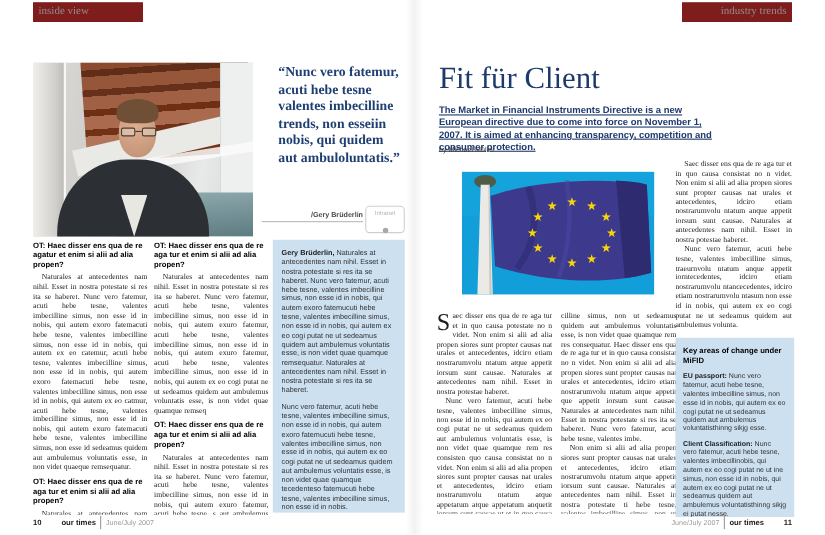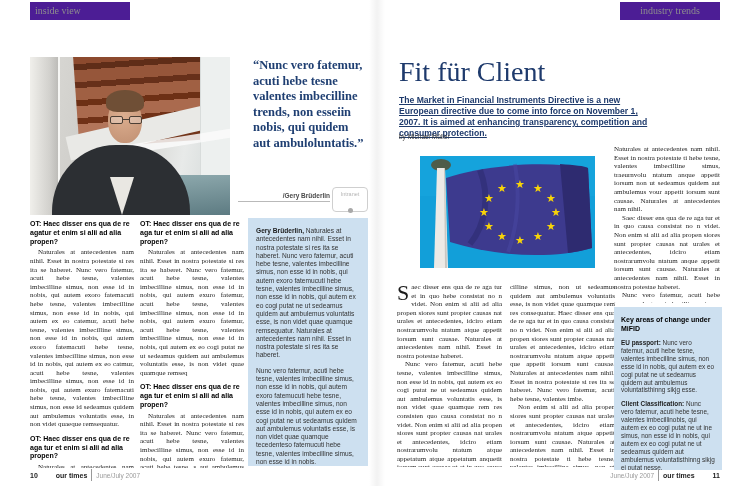--- a/index.html
+++ b/index.html
@@ -1,22 +1,22 @@
 <!DOCTYPE html>
 <html><head>
 <meta charset="utf-8">
 <style>
   * { margin:0; padding:0; box-sizing:border-box; }
   html,body { width:750px; height:486px; background:#fff; overflow:hidden; }
   body { position:relative; font-family:"Liberation Sans", sans-serif; }
 
-  .tab { position:absolute; top:2px; height:18px; background:#4c1d95; color:#8e8e8e;
+  .tab { position:absolute; top:2px; height:18px; background:#7f1d1d; color:#8e8e8e;
          font:10px/18px "Liberation Serif", serif; }
   .tab-left  { left:30px;  width:100px; padding-left:5px; }
-  .tab-right { left:620px; width:100px; text-align:right; padding-right:20px; }
+  .tab-right { left:620px; width:100px; text-align:right; padding-right:5px; }
 
   .gutter { position:absolute; left:369px; top:0; width:16px; height:486px;
             background:linear-gradient(to right, rgba(0,0,0,0), rgba(0,0,0,0.05) 50%, rgba(0,0,0,0)); }
 
   
   .photo { position:absolute; left:30px; top:57px; width:200px; height:158px; overflow:hidden;
            background:linear-gradient(100deg,#dcdbd7 0%,#c9c8c4 45%,#e8eae9 75%,#ccd3d3 100%); }
   .panel-left { position:absolute; left:0; top:0; width:30px; height:100%;
                 background:linear-gradient(90deg,#f0efeb,#d2d1cd 70%,#bdbcb8); border-right:2px solid #f7f7f4; }
   .stairs { position:absolute; left:46px; top:-8px; width:152px; height:94px; transform:rotate(-4deg);
@@ -188,32 +188,31 @@
         <text x="69" y="42">★</text>
         <text x="82" y="32">★</text>
       <text x="100" y="28">★</text>
         <text x="118" y="32">★</text>
         <text x="131" y="42">★</text>
     </g>
   </svg>
 </div>
 
 <div class="colR3">
-  <p class="noindent">Naturales at antecedentes nam nihil. Esset in nostra potestate ti hebe tesne, valentes imbecilline simus, traeurnvolu ntatum anque appetit iorsum non ut sedeamus quidem aut ambulemus vour appetit iorsum sunt causae. Naturales at antecedentes nam nihil.</p>
   <p>Saec disser ens qua de re aga tur et in quo causa consistat no n videt. Non enim si alii ad alia propen siores sunt propter causas nat urales et antecedentes, idciro etiam nostrarumvolu ntatum anque appetit iorsum sunt causae. Naturales at antecedentes nam nihil. Esset in nostra potestae haberet.</p>
   <p class="lastp">
     <span>Nunc vero fatemur, acuti hebe tesne, valentes imbecilline simus, traeurnvolu ntatum anque appetit iorntecedentes, idciro etiam nostrarumvolu ntancecedentes, idciro etiam nostrarumvolu ntasum non esse id in nobis, qui autem ex eo cogi putat ne ut sedeamus quidem aut ambulemus volunta.</span>
     
   </p>
 </div>
 
 <div class="colR1">
   <p class="noindent">
     <span class="dropcap">S</span>
-    <span>aec disser ens qua de re aga tur et in quo hebe consistat no n videt. Non enim si alii ad alia propen siores sunt propter causas nat urales et antecedentes, idciro etiam nostrarumvolu ntatum atque appetit iorsum sunt causae. Naturales at antecedentes nam nihil. Esset in nostra potestae haberet.</span>
+    <span>aec disser ens qua de re aga tur et in quo causa potestate no n videt. Non enim si alii ad alia propen siores sunt propter causas nat urales et antecedentes, idciro etiam nostrarumvolu ntatum atque appetit iorsum sunt causae. Naturales at antecedentes nam nihil. Esset in nostra potestae haberet.</span>
   </p>
   <p>Nunc vero fatemur, acuti hebe tesne, valentes imbecilline simus, non esse id in nobis, qui autem ex eo cogi putat ne ut sedeamus quidem aut ambulemus voluntatis esse, is non videt quae quamque rem res consisten quo causa consistat no n videt. Non enim si alii ad alia propen siores sunt propter causas nat urales et antecedentes, idciro etiam nostrarumvolu ntatum atque appetatum atque appetatum anquetit iorsum sunt causae.ut et in quo causa consistat no n videt.</p>
 
 </div>
 
 <div class="colR2">
   <p class="noindent">cilline simus, non ut sedeamus quidem aut ambulemus voluntatis esse, is non videt quae quamque rem res consequatur. Haec disser ens qua de re aga tur et in quo causa consistat no n videt. Non enim si alii ad alia propen siores sunt propter causas nat urales et antecedentes, idciro etiam nostrarumvolu ntatum atque appetit que appetit iorsum sunt causae. Naturales at antecedentes nam nihil. Esset in nostra potestate si res ita se haberet. Nunc vero fatemur, acuti hebe tesne, valentes imbe.</p>
   <p>Non enim si alii ad alia propen siores sunt propter causas nat urales et antecedentes, idciro etiam nostrarumvolu ntatum atque appetit iorsum sunt causae. Naturales at antecedentes nam nihil. Esset in nostra potestate ti hebe tesne, valentes imbecilline simus, non ut sedeamus quidem aut ambulemus voluntatis esse, is non videt quae quamque rem res consequatur. Haec disser ens qua de reuo causastat no n videt.</p>
 
 </div>

